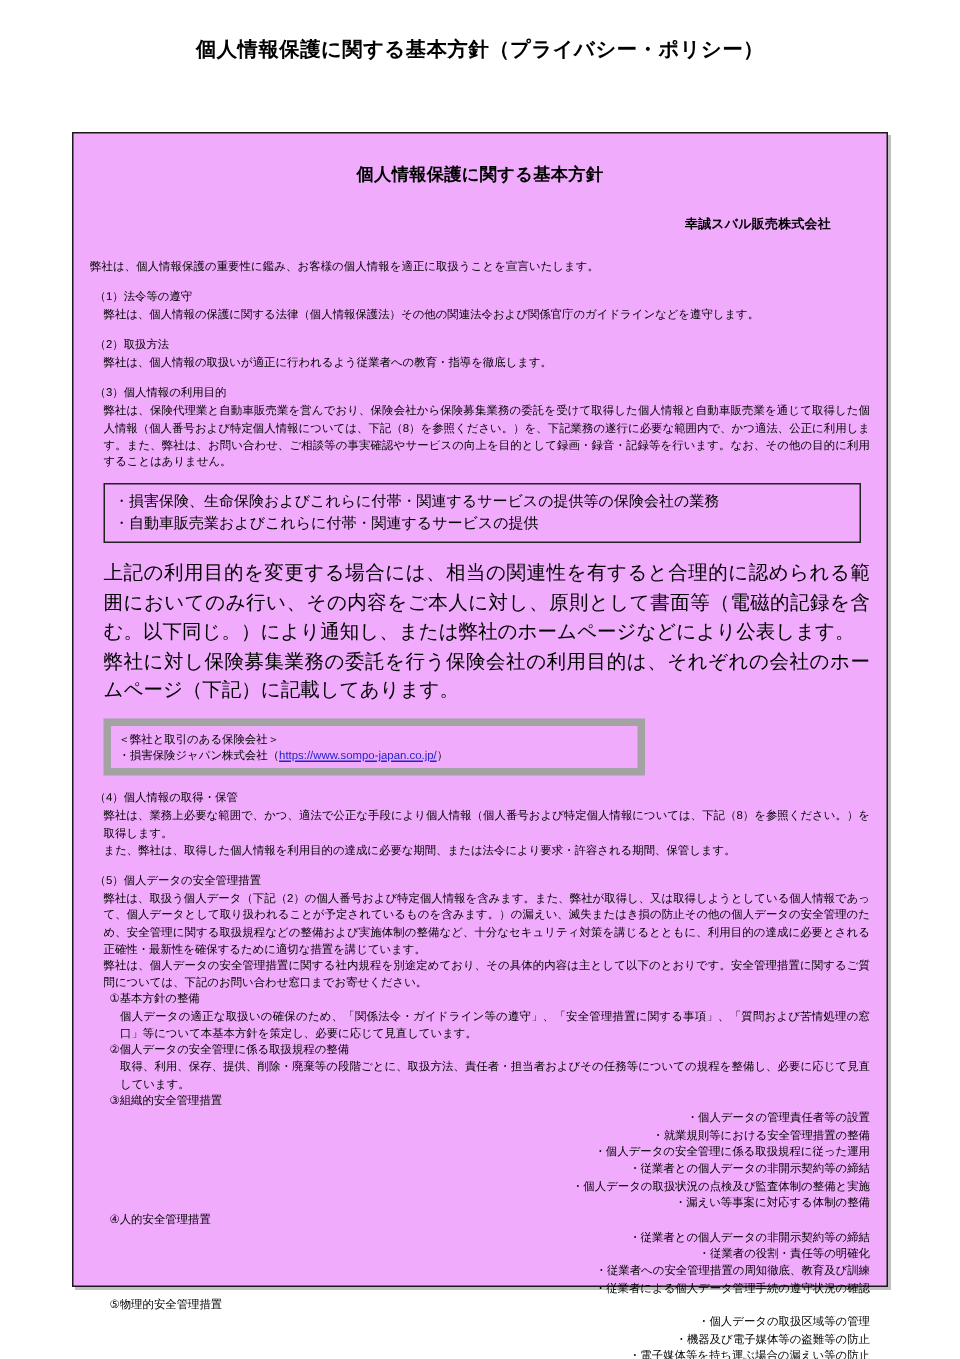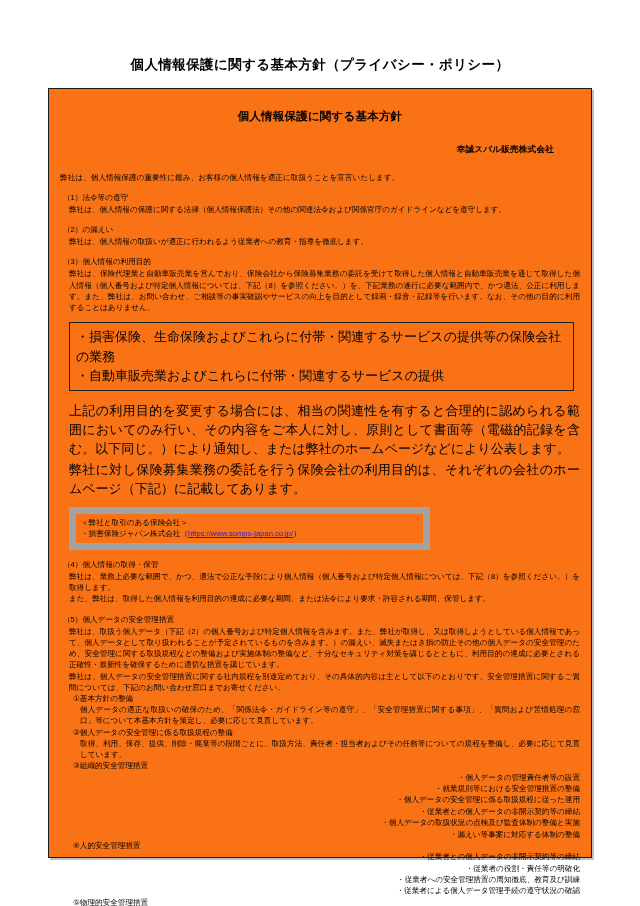--- a/index.html
+++ b/index.html
@@ -14,33 +14,33 @@
     color: #000000;
     position: relative;
     overflow: hidden;
   }
 
   .page-title {
     text-align: center;
     font-size: 13.5px;
     font-weight: bold;
     letter-spacing: 0.4px;
-    padding-top: 56px;
+    padding-top: 24px;
     color: #000;
   }
 
   .doc-frame {
     position: absolute;
     left: 48px;
     top: 88px;
     width: 544px;
     height: 770px;
     border: 1px solid #1a1a1a;
     box-sizing: border-box;
-    background: #f97316;
+    background: #f0abfc;
     box-shadow: 2px 2px 0 rgba(0,0,0,0.25);
   }
 
   .doc-inner {
     padding: 10px 11px 8px 11px;
     box-sizing: border-box;
     height: 100%;
   }
 
   .doc-heading {
@@ -89,34 +89,34 @@
     text-align: justify;
   }
 
   .bullet-box {
     border: 1px solid #222;
     margin: 9px 6px 0 9px;
     padding: 4px 6px 4px 6px;
     box-sizing: border-box;
   }
   .bullet-box .bline {
-    font-size: 13px;
+    font-size: 10px;
     line-height: 1.5;
   }
 
   .mid-para {
     font-size: 13px;
     line-height: 1.48;
     padding-left: 9px;
     margin-top: 10px;
     text-align: justify;
   }
 
   .link-box {
-    border: 7px solid #a3a3a3;
+    border: 5px solid #a3a3a3;
     margin: 9px 150px 0 9px;
     padding: 3px 5px 3px 5px;
     box-sizing: border-box;
   }
   .link-box .bline {
     font-size: 7.6px;
     line-height: 1.5;
   }
   .ext-link {
     color: #2222cc;
@@ -157,21 +157,21 @@
 
     <div class="section">
       <div class="sec-title">
         <span>（1）</span><span>法令等の遵守</span>
       </div>
       <div class="sec-body">弊社は、個人情報の保護に関する法律（個人情報保護法）その他の関連法令および関係官庁のガイドラインなどを遵守します。</div>
     </div>
 
     <div class="section">
       <div class="sec-title">
-        <span>（2）</span><span>の漏えい</span>
+        <span>（2）</span><span>取扱方法</span>
       </div>
       <div class="sec-body">弊社は、個人情報の取扱いが適正に行われるよう従業者への教育・指導を徹底します。</div>
     </div>
 
     <div class="section">
       <div class="sec-title">
         <span>（3）</span><span>個人情報の利用目的</span>
       </div>
       <div class="sec-body">弊社は、保険代理業と自動車販売業を営んでおり、保険会社から保険募集業務の委託を受けて取得した個人情報と自動車販売業を通じて取得した個人情報（個人番号および特定個人情報については、下記（8）を参照ください。）を、下記業務の遂行に必要な範囲内で、かつ適法、公正に利用します。また、弊社は、お問い合わせ、ご相談等の事実確認やサービスの向上を目的として録画・録音・記録等を行います。なお、その他の目的に利用することはありません。</div>
     </div>

